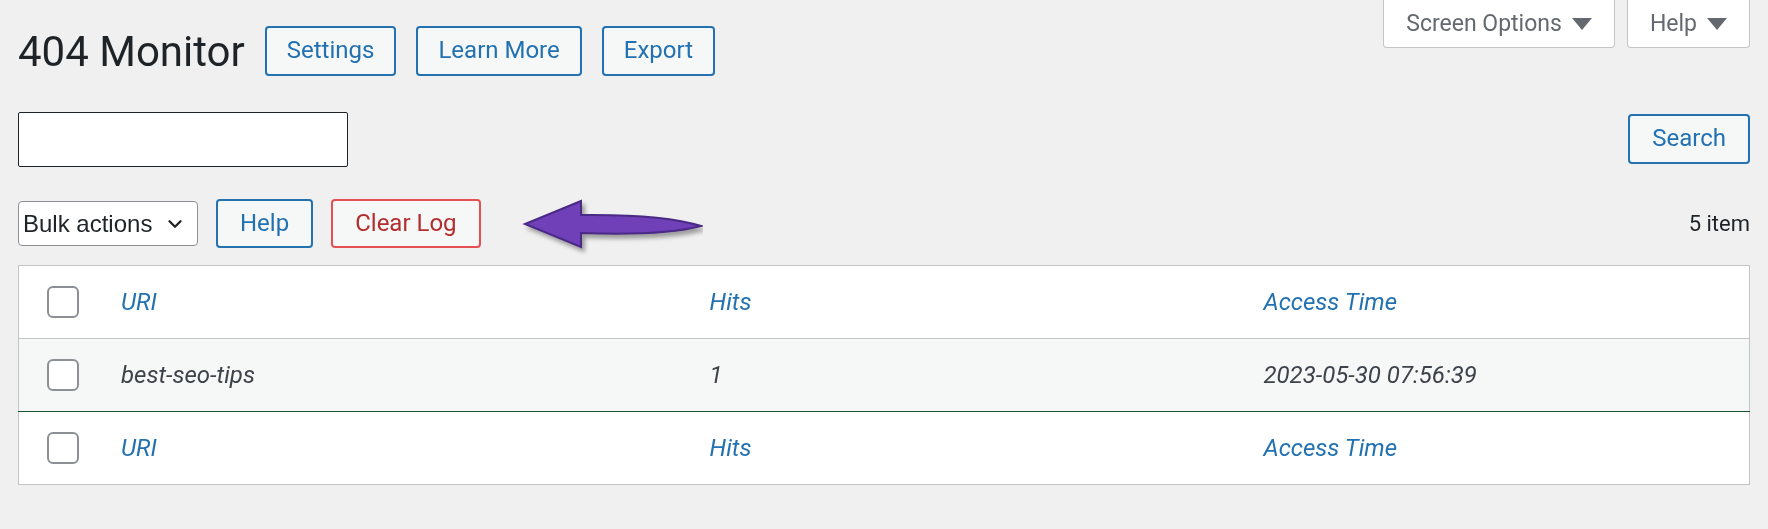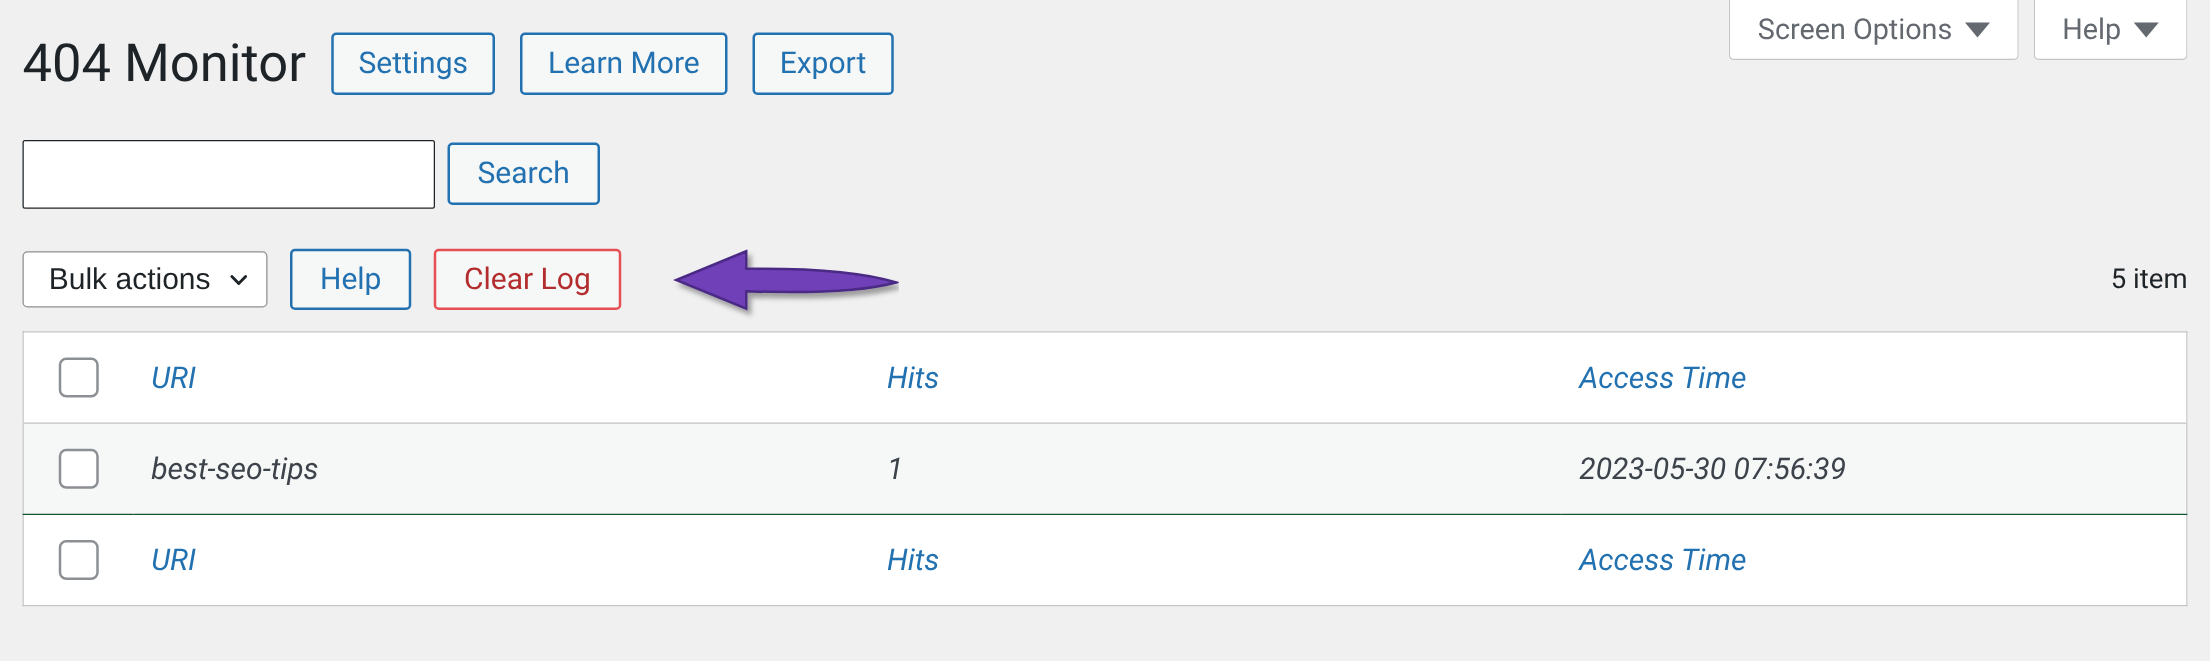--- a/index.html
+++ b/index.html
@@ -6,25 +6,25 @@
   body{background:#f0f0f1;width:1768px;height:529px;color:#1d2327;font-size:22px;}
   .wrap{padding:18px;}
   .topbar{position:absolute;top:0;right:18px;display:flex;gap:12px;padding-left:36px;}
   .topbar .tab{background:#fff;border:1px solid #c3c4c7;border-top:none;border-radius:0 0 4px 4px;padding:10px 22px 10px 22px;display:flex;align-items:center;gap:10px;font-size:23px;color:#646970;cursor:pointer;}
   .topbar .tab .tri{width:0;height:0;border-left:10px solid transparent;border-right:10px solid transparent;border-top:12px solid #646970;}
   .heading-row{display:flex;align-items:flex-end;gap:20px;margin-top:8px;}
   h1{margin:0;font-weight:400;font-size:42px;color:#1d2327;}
   .btn{display:inline-flex;align-items:center;justify-content:center;background:#f6f7f7;border:2px solid #2271b1;border-radius:4px;color:#2271b1;font-size:24px;padding:6px 22px;cursor:pointer;line-height:1.4;}
   .btn.small{font-size:24px;padding:6px 20px;}
   .btn.danger{border-color:#e65054;color:#b32d2e;}
-  .search-row{display:flex;justify-content:flex-start;align-items:center;gap:10px;margin-top:36px;}
+  .search-row{display:flex;justify-content:space-between;align-items:center;gap:20px;margin-top:36px;}
   .search-input{width:330px;height:55px;border:1px solid #1d2327;border-radius:2px;background:#fff;box-sizing:border-box;padding:0 10px;font-size:22px;}
   .actions-row{display:flex;align-items:center;gap:18px;margin-top:22px;position:relative;}
   .select-wrap{position:relative;}
-  .bulk-select{appearance:none;-webkit-appearance:none;background:#fff;border:1px solid #8c8f94;border-radius:4px;padding:8px 44px 8px 20px;font-size:24px;color:#1d2327;cursor:pointer;}
+  .bulk-select{appearance:none;-webkit-appearance:none;background:#fff;border:1px solid #8c8f94;border-radius:4px;padding:8px 44px 8px 4px;font-size:24px;color:#1d2327;cursor:pointer;}
   .select-wrap .chev{position:absolute;right:12px;top:50%;transform:translateY(-50%);pointer-events:none;}
   .select-wrap .chev svg{display:block;}
   .item-count{margin-left:auto;font-size:22px;color:#1d2327;}
   .arrow{margin-left:14px;display:flex;align-items:center;}
   table.list{width:100%;border-collapse:collapse;margin-top:6px;background:#fff;border:1px solid #c3c4c7;font-style:italic;}
   table.list th,table.list td{text-align:left;padding:20px 14px;font-size:24px;}
   table.list thead th,table.list tfoot th{background:#fff;color:#2271b1;font-weight:400;border-bottom:1px solid #c3c4c7;}
   table.list tfoot th{border-top:1px solid #c3c4c7;border-bottom:none;}
   table.list tbody td{border-bottom:1px solid #14532d;color:#3c434a;}
   table.list tbody tr.odd{background:#f6f7f7;}

